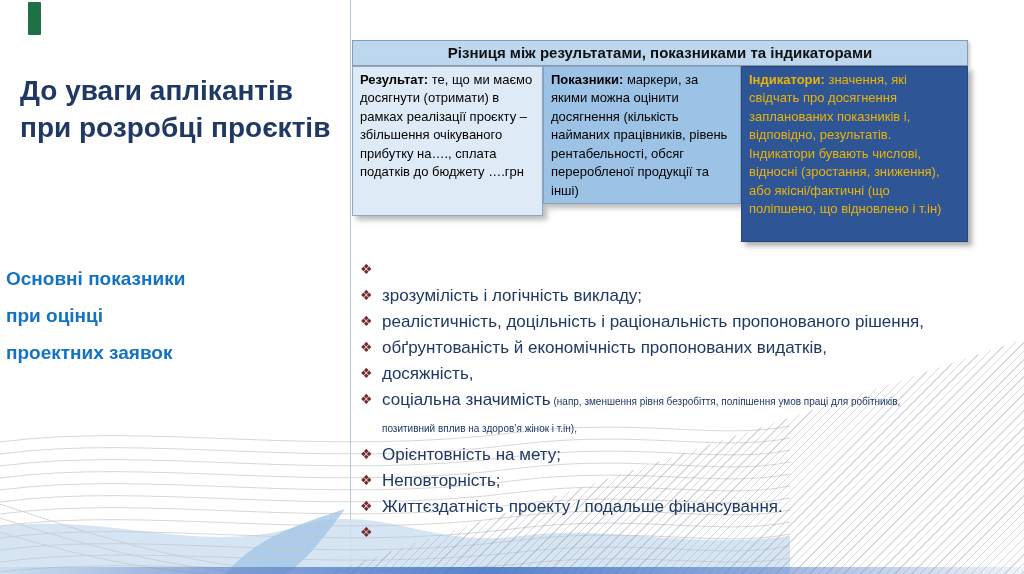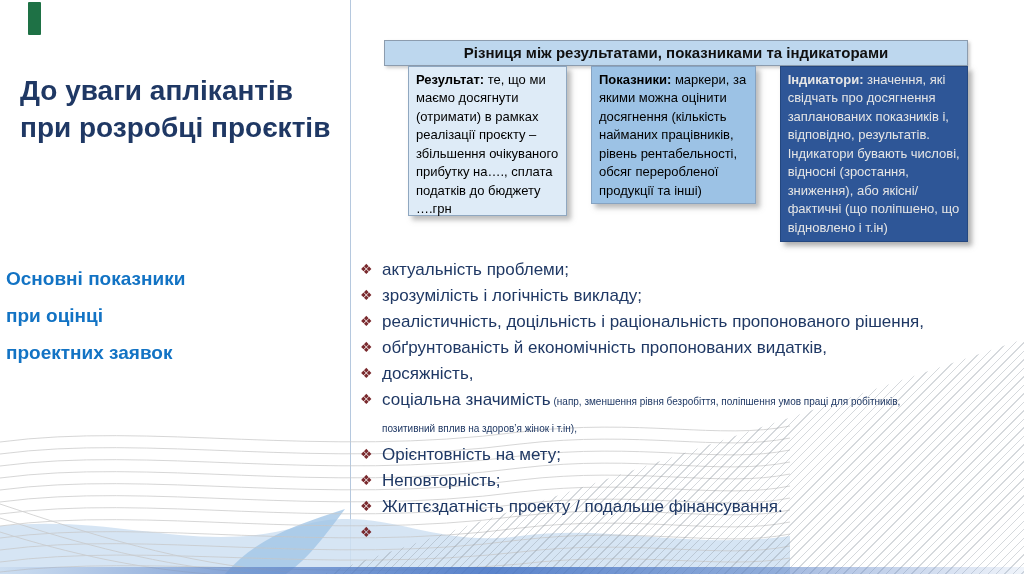--- a/index.html
+++ b/index.html
@@ -28,36 +28,36 @@
     color:var(--title-text,#1F3864);
     white-space:pre-line;z-index:3;
   }
   .subtitle{
     position:absolute;left:6px;top:260px;width:300px;
     font-size:19px;font-weight:bold;line-height:37px;
     color:var(--subtitle-text,#1273C4);
     white-space:pre-line;z-index:3;
   }
   
-  .tbl{position:absolute;left:352px;top:40px;width:616px;z-index:3;padding-left:32px;}
+  .tbl{position:absolute;left:352px;top:40px;width:616px;z-index:3;}
   .tbl-header{
     height:26px;background:var(--table-header-bg,#BDD7EE);
     border:1px solid #8c9cae;
     text-align:center;font-weight:bold;font-size:15px;line-height:24px;color:#101010;
     box-shadow:2px 2px 3px rgba(130,130,130,.4);
   }
   .tbl-row{display:flex;align-items:flex-start;}
-  .cell{font-size:13px;line-height:1.42;padding:4px 7px 6px;color:#000;margin-left:24px;}
+  .cell{font-size:13px;line-height:1.42;padding:4px 7px 6px;color:#000;}
   .cell b{font-weight:bold;}
   .c1{width:191px;height:150px;background:var(--result-cell-bg,#DEEBF7);
       border:1px solid #8fa7c0;box-shadow:4px 4px 5px rgba(120,120,120,.5);}
   .c2{width:198px;height:138px;background:var(--metrics-cell-bg,#9CC2E5);
       border:1px solid #86a3c2;box-shadow:4px 4px 5px rgba(120,120,120,.5);}
   .c3{width:227px;height:176px;background:var(--indicators-cell-bg,#2E5697);
-      border:1px solid #24477f;color:#e5e5e5;box-shadow:4px 4px 5px rgba(110,110,110,.55);}
+      border:1px solid #24477f;color:#eab308;box-shadow:4px 4px 5px rgba(110,110,110,.55);}
   
   .criteria{position:absolute;left:360px;top:257px;width:632px;z-index:3;}
   .bullet-item{display:flex;margin:0 0 1px 0;}
   .marker{
     flex:0 0 22px;width:22px;font-size:14px;line-height:25px;
     color:var(--bullet-marker,#7A2A2E);
   }
   .btext{
     font-size:17px;line-height:25px;max-width:565px;
     color:var(--body-text,#1F3864);
@@ -104,21 +104,20 @@
     <div class="tbl-row">
       <div class="cell c1"><b>Результат:</b><span> те, що ми маємо досягнути (отримати) в рамках реалізації проєкту – збільшення очікуваного прибутку на…., сплата податків до бюджету ….грн</span></div>
       <div class="cell c2"><b>Показники:</b><span> маркери, за якими можна оцінити досягнення (кількість найманих працівників, рівень рентабельності, обсяг переробленої продукції та інші)</span></div>
       <div class="cell c3"><b>Індикатори:</b><span> значення, які свідчать про досягнення запланованих показників і, відповідно, результатів. Індикатори бувають числові, відносні (зростання, зниження), або якісні/фактичні (що поліпшено, що відновлено і т.ін)</span></div>
     </div>
   </div>
 
   <div class="criteria">
       <div class="bullet-item">
         <span class="marker">❖</span>
-        <span class="btext">актуальність проблеми;</span>
       </div>
       <div class="bullet-item">
         <span class="marker">❖</span>
         <span class="btext">зрозумілість і логічність викладу;</span>
       </div>
       <div class="bullet-item">
         <span class="marker">❖</span>
         <span class="btext">реалістичність, доцільність і раціональність пропонованого рішення,</span>
       </div>
       <div class="bullet-item">

